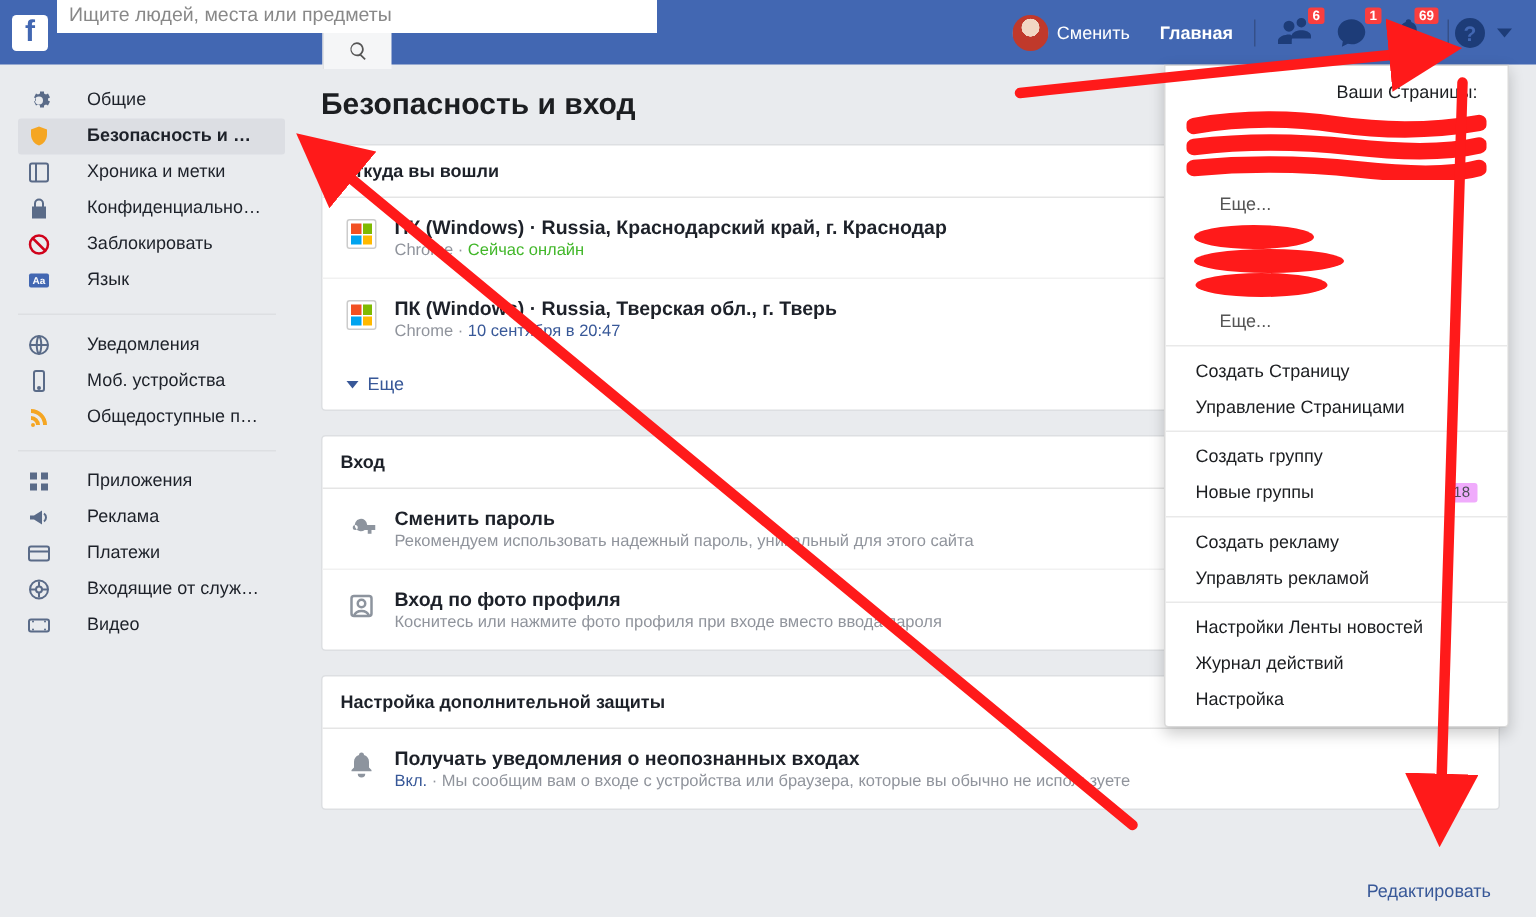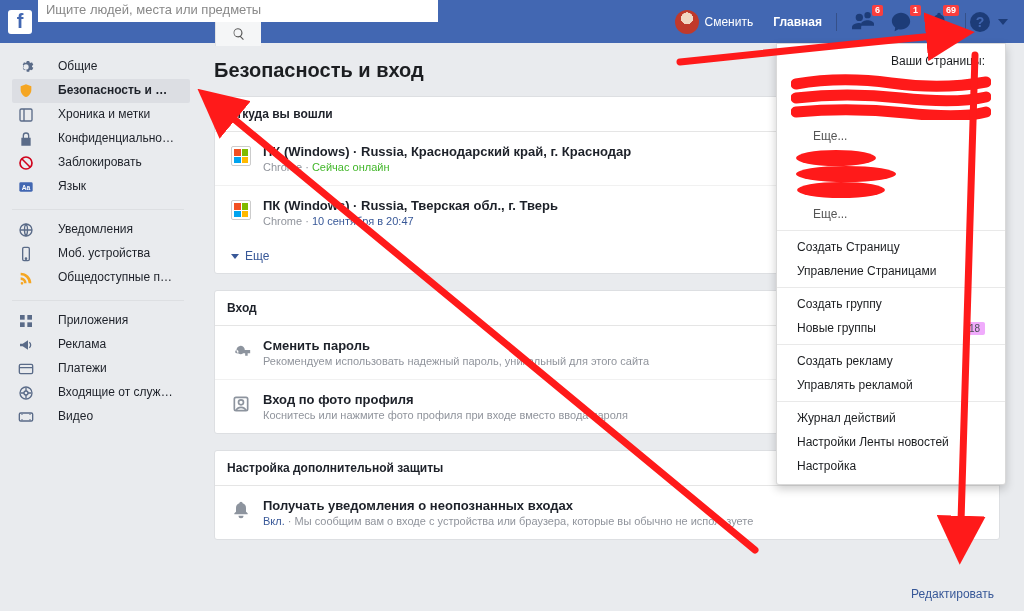--- a/index.html
+++ b/index.html
@@ -379,22 +379,22 @@
   <div class="dd-sep"></div>
   <div class="dd-item">Создать группу</div>
   <div class="dd-item">
     <span>Новые группы</span>
     <span class="dd-badge">18</span>
   </div>
   <div class="dd-sep"></div>
   <div class="dd-item">Создать рекламу</div>
   <div class="dd-item">Управлять рекламой</div>
   <div class="dd-sep"></div>
+  <div class="dd-item">Настройки Ленты новостей</div>
   <div class="dd-item">Журнал действий</div>
-  <div class="dd-item">Настройки Ленты новостей</div>
   <div class="dd-item">Настройка</div>
 </div>
 
 <svg class="anno" viewBox="0 0 1024 611">
   <defs>
     <marker id="ah" viewBox="0 0 10 10" refX="8" refY="5" markerWidth="7" markerHeight="7" orient="auto-start-reverse">
       <path d="M0 0 L10 5 L0 10 z" fill="#ff1a1a"></path>
     </marker>
   </defs>
   <g stroke="#ff1a1a" stroke-width="7" fill="none" stroke-linecap="round">

